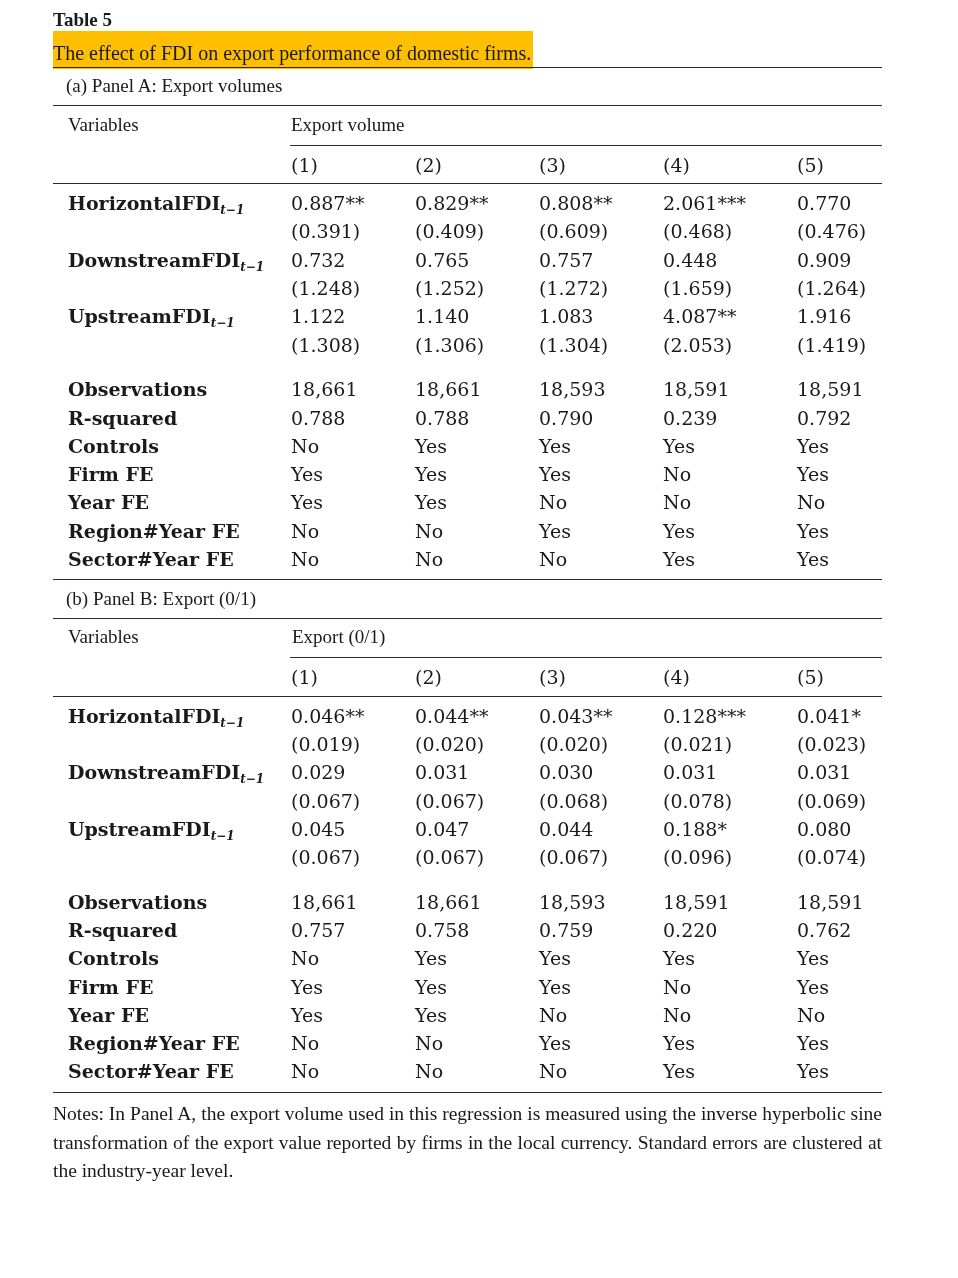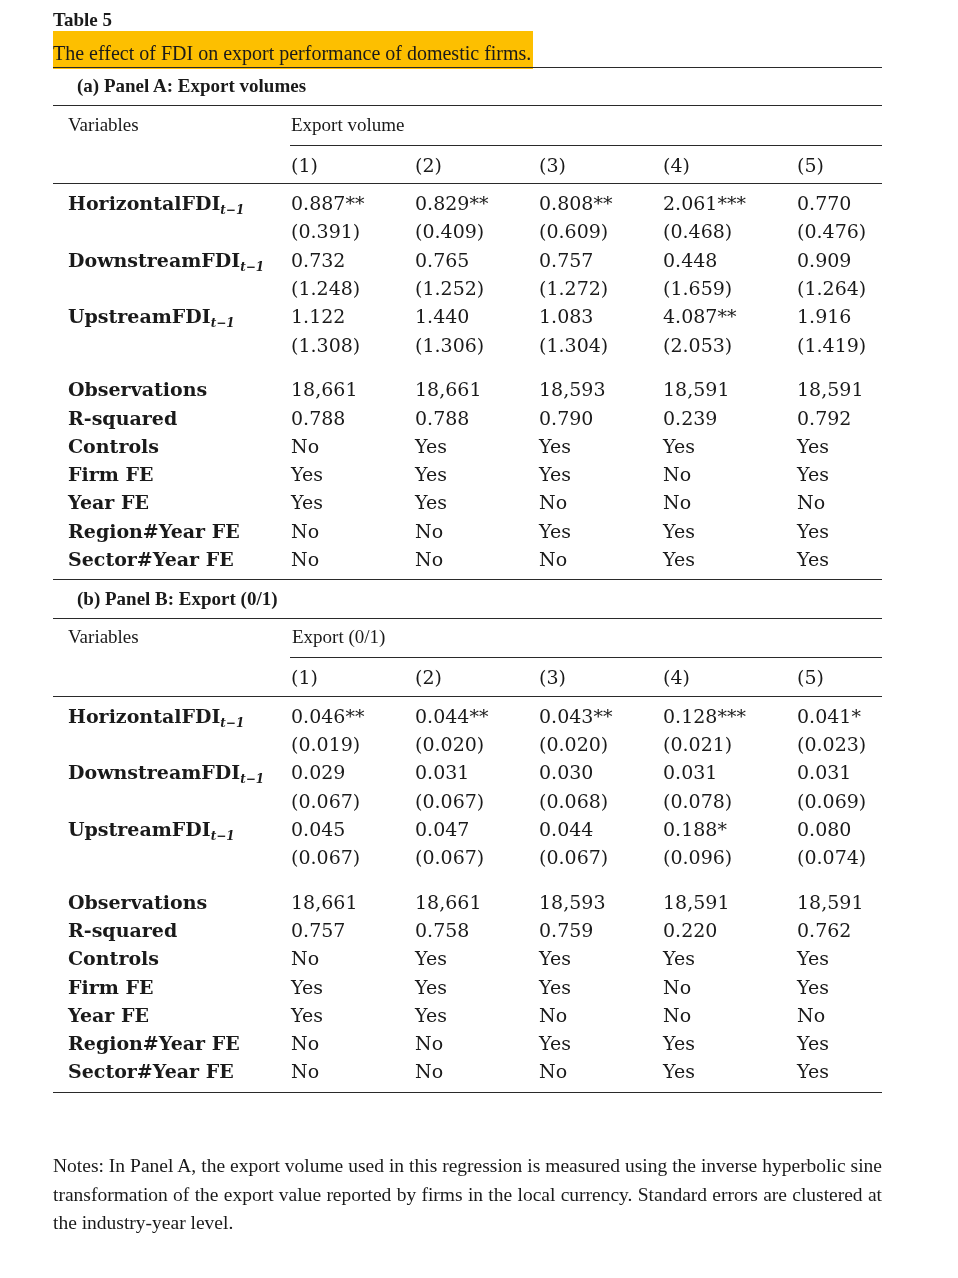--- a/index.html
+++ b/index.html
@@ -17,39 +17,38 @@
     .table-caption {
       position: absolute; left: 0; top: 31px; height: 34px;
       background: #fdbf00; padding: 4px 2px 0 0;
       font-size: 20px; line-height: 36px;
       font-family: "Liberation Serif", "DejaVu Serif", serif;
       white-space: nowrap;
     }
     .rule { position: absolute; left: 0; width: 829px; height: 0; border-top: 1.5px solid #2a2a2a; }
     .rule.sub { left: 237px; width: 592px; }
     .panel-title {
-      position: absolute; left: 24px;
+      position: absolute; left: 13px;
       font-size: 19px; line-height: 24px;
       font-family: "Liberation Serif", "DejaVu Serif", serif;
-      font-weight: bold;
     }
     .hdr-text {
       position: absolute; font-size: 19px; line-height: 24px;
       font-family: "Liberation Serif", "DejaVu Serif", serif;
     }
     .row {
       position: absolute; left: 0; width: 829px; height: 28px;
       font-size: 19px; line-height: 28px;
     }
     .row .lbl { position: absolute; left: 15px; white-space: nowrap; font-weight: bold; }
     .row .lbl sub { font-size: 12px; font-style: italic; vertical-align: -4px; }
     .row .c { position: absolute; white-space: nowrap; }
     .c1 { left: 238px; } .c2 { left: 362px; } .c3 { left: 486px; } .c4 { left: 610px; } .c5 { left: 744px; }
     .notes {
-      position: absolute; left: 0; top: 1152px; width: 829px;
+      position: absolute; left: 0; top: 1100px; width: 829px;
       font-size: 19.5px; line-height: 28.5px; text-align: justify;
       font-family: "Liberation Serif", "DejaVu Serif", serif;
     }
     .notes p { margin: 0; }
   </style>
 </head>
 <body>
 
 <div class="page">
   <div class="table-label">Table 5</div>
@@ -96,21 +95,21 @@
   <div class="row" style="top:274px">
     <span class="c c1">(1.248)</span>
       <span class="c c2">(1.252)</span>
       <span class="c c3">(1.272)</span>
       <span class="c c4">(1.659)</span>
       <span class="c c5">(1.264)</span>
   </div>
   <div class="row" style="top:302px">
     <span class="lbl"><span>UpstreamFDI</span><sub>t−1</sub></span>
     <span class="c c1">1.122</span>
-      <span class="c c2">1.440</span>
+      <span class="c c2">1.140</span>
       <span class="c c3">1.083</span>
       <span class="c c4">4.087**</span>
       <span class="c c5">1.916</span>
   </div>
   <div class="row" style="top:331px">
     <span class="c c1">(1.308)</span>
       <span class="c c2">(1.306)</span>
       <span class="c c3">(1.304)</span>
       <span class="c c4">(2.053)</span>
       <span class="c c5">(1.419)</span>

